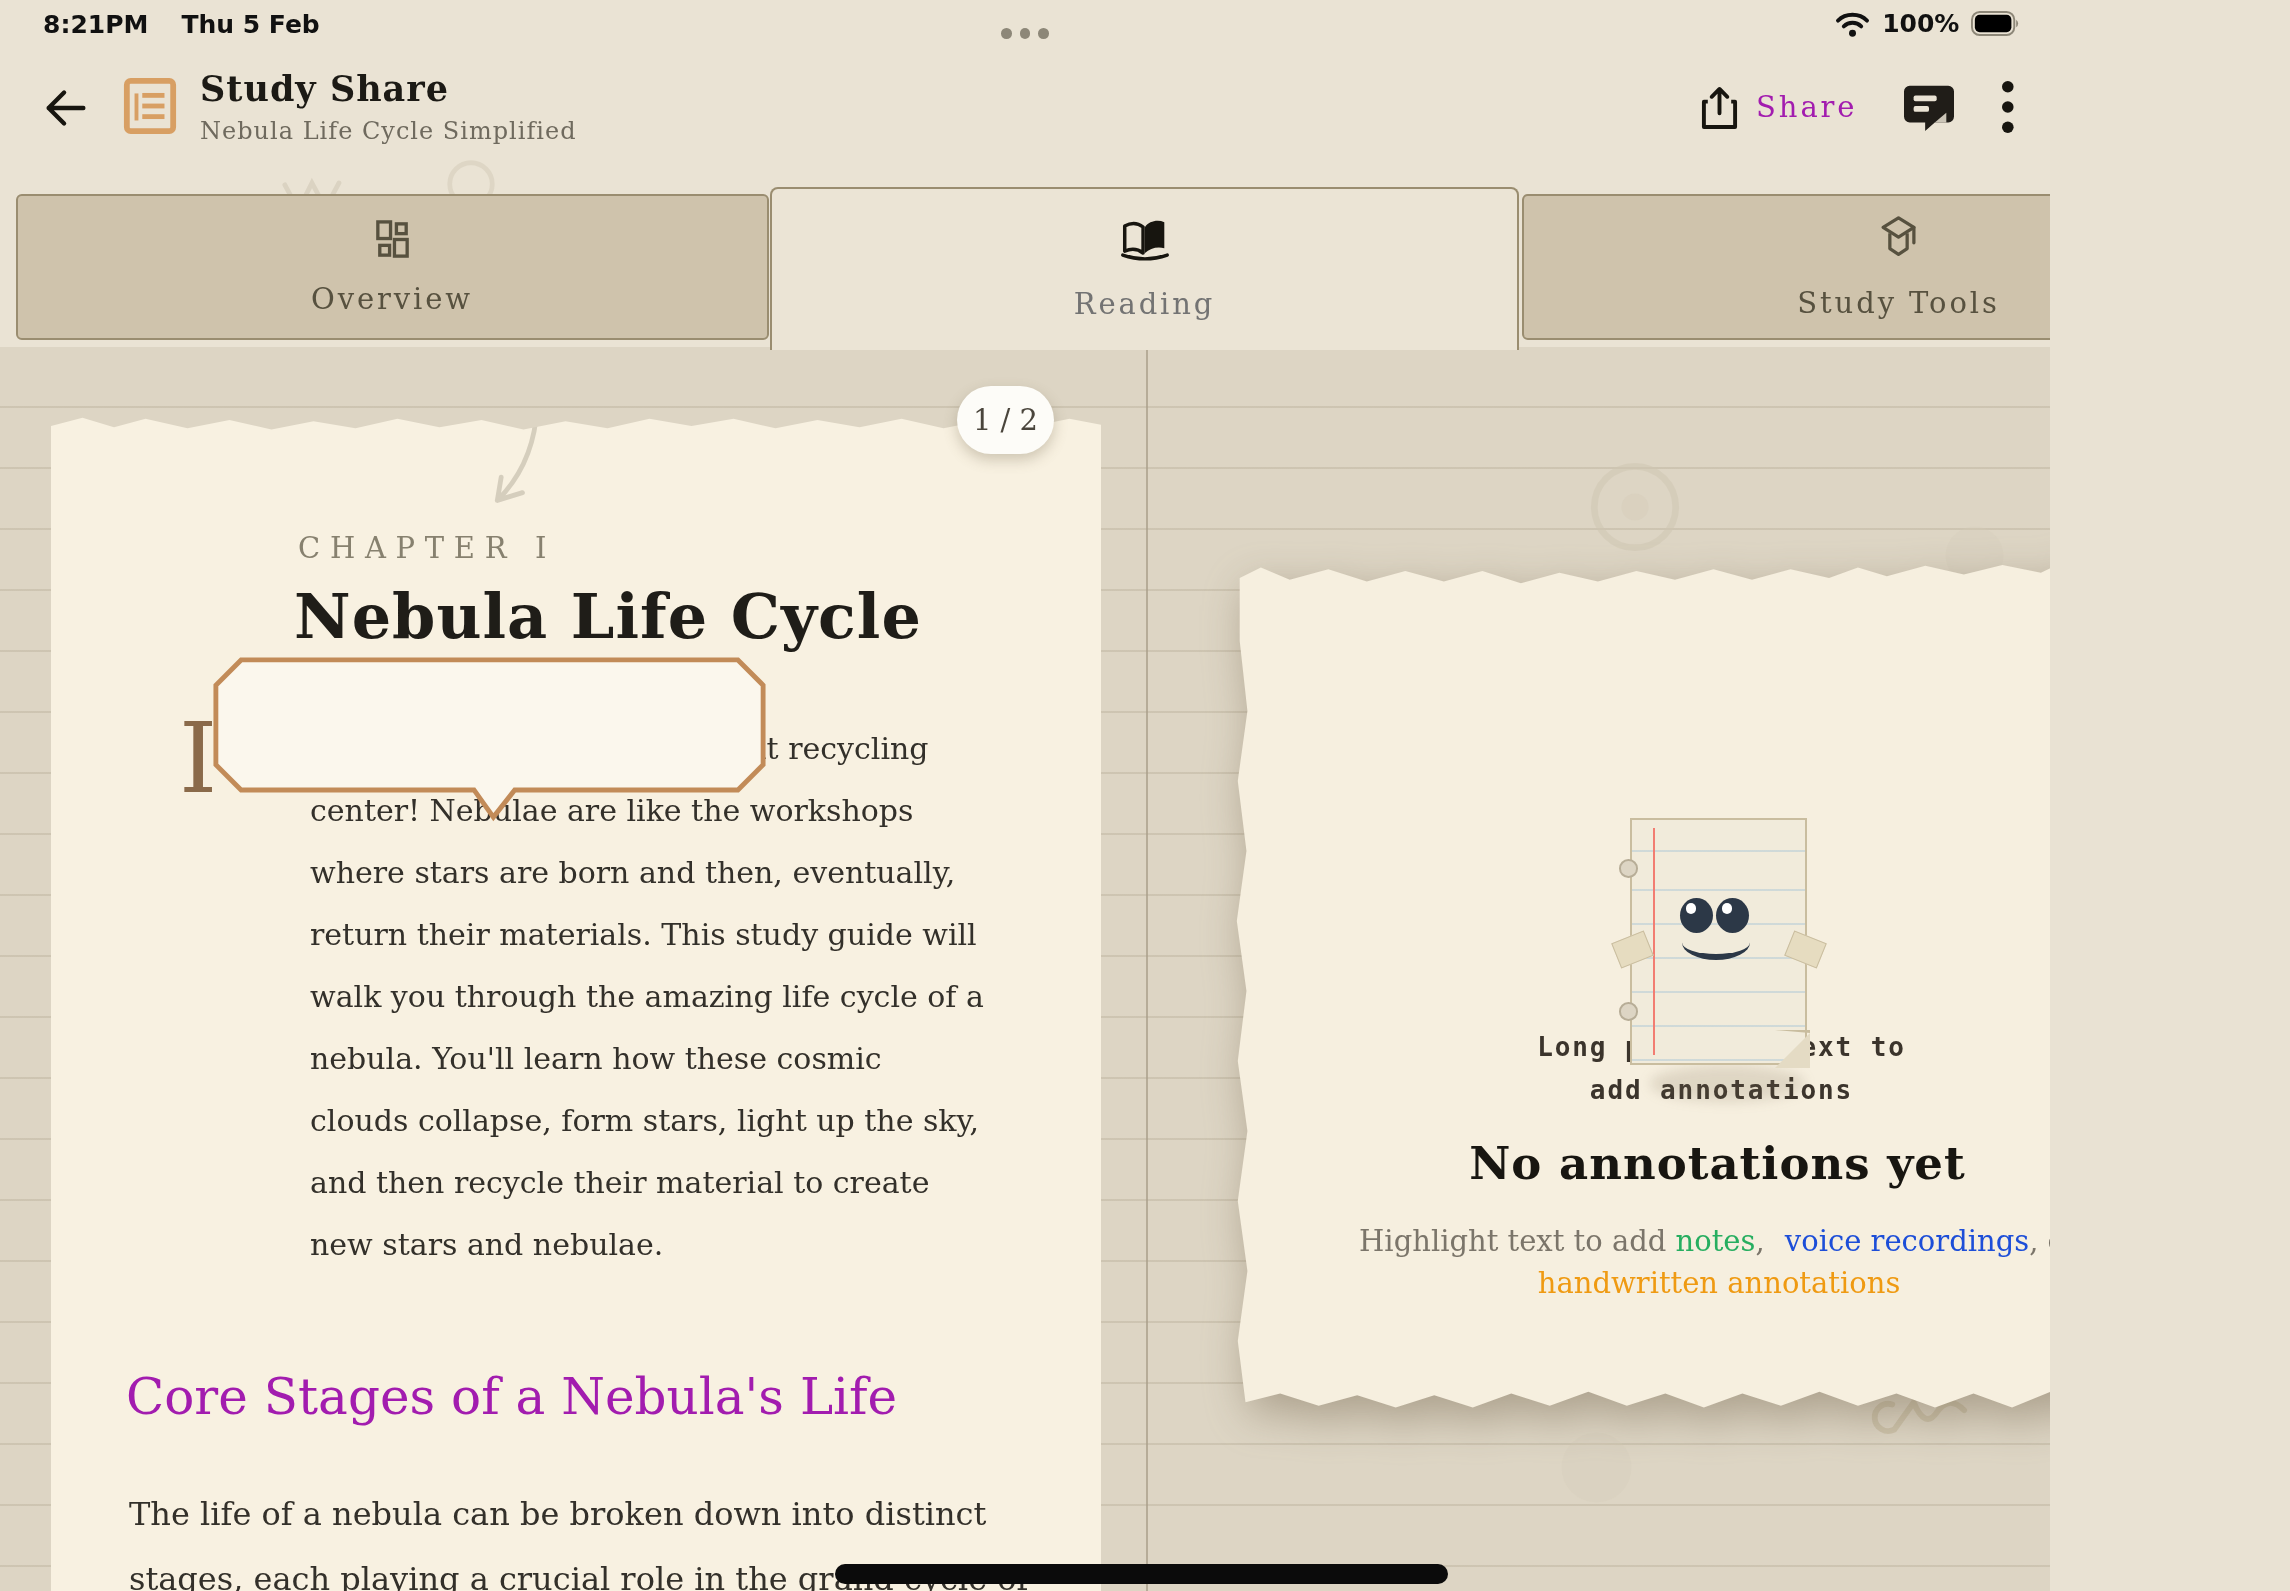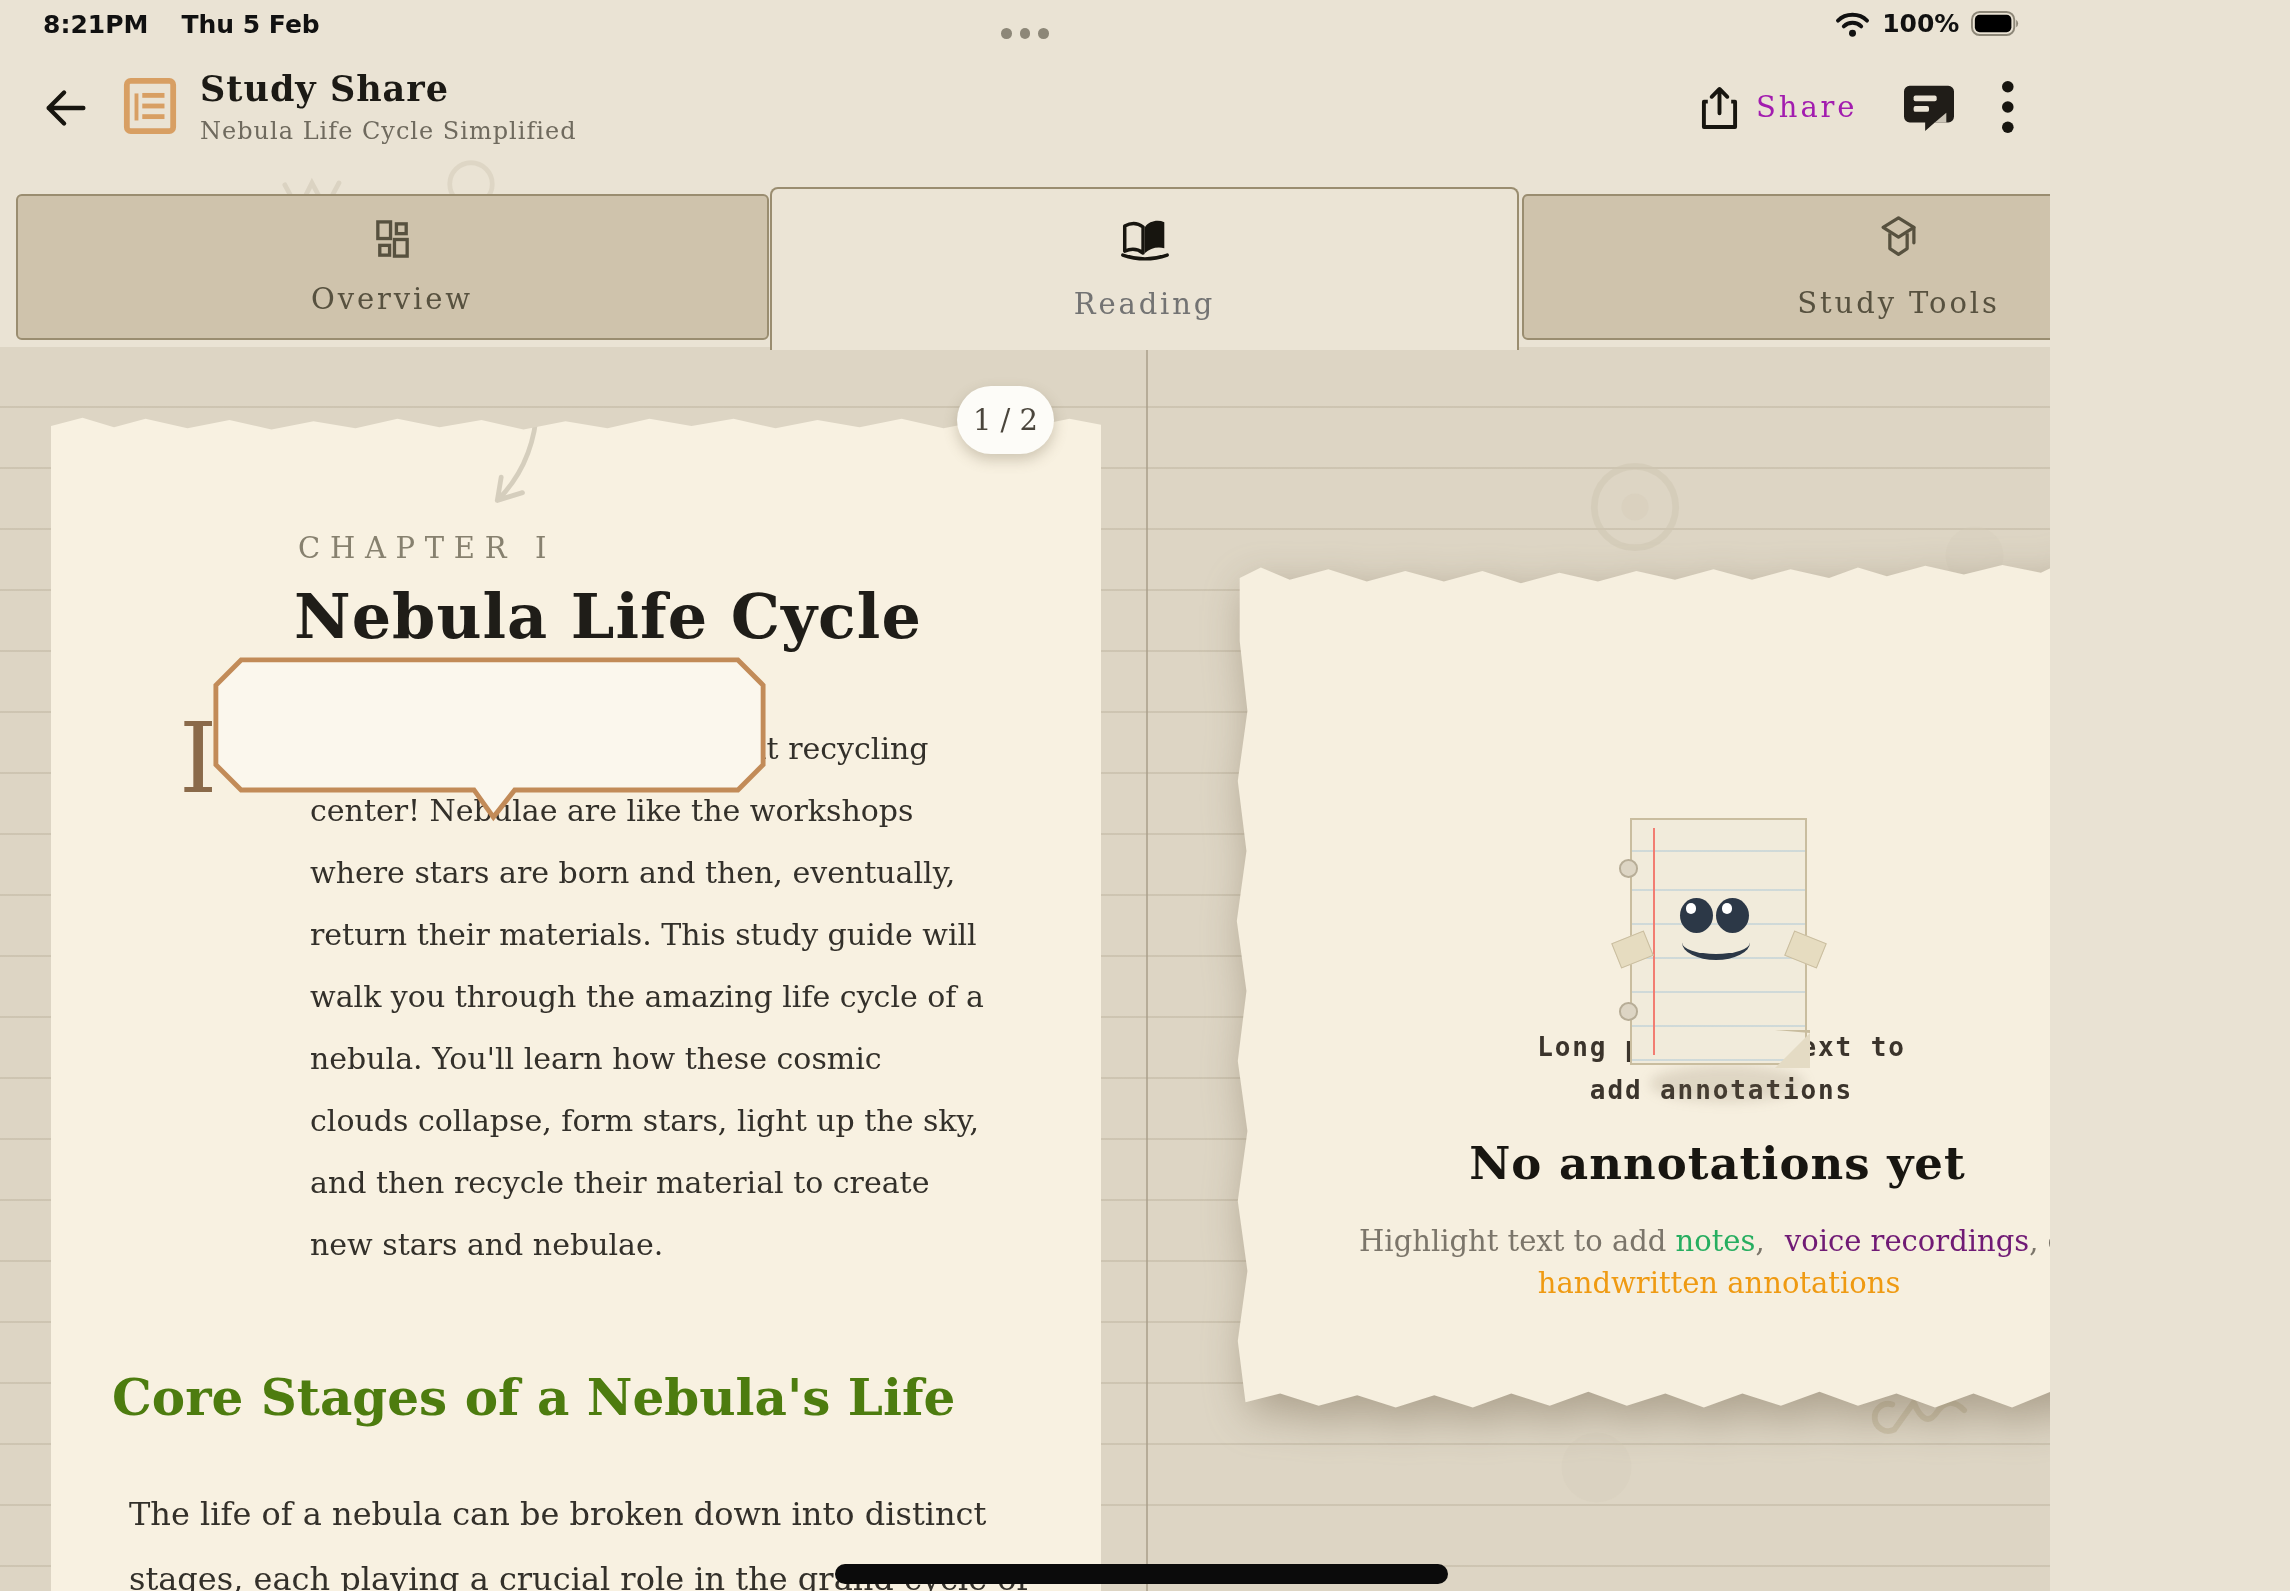--- a/index.html
+++ b/index.html
@@ -51,21 +51,21 @@
     clip-path:polygon(0% 1.6%,3% .9%,6% 1.7%,9% 1%,13% 1.8%,17% 1.1%,21% 1.9%,25% 1.2%,29% 1.8%,33% 1%,37% 1.7%,41% 1.1%,45% 1.9%,49% 1.2%,53% 1.8%,57% 1%,61% 1.6%,65% 1%,69% 1.8%,73% 1.1%,77% 1.7%,81% 1%,85% 1.8%,89% 1.1%,93% 1.7%,97% 1%,100% 1.5%,100% 100%,0% 100%);}
   .page-badge{position:absolute;left:957px;top:39px;width:97px;height:68px;background:#fdfcf8;
     border-radius:35px;box-shadow:0 5.8px 13.6px rgba(110,95,70,.3);display:flex;align-items:center;justify-content:center;
     font-size:29px;color:#4a453c;z-index:6;}
   .chapter-label{position:absolute;left:247px;top:124px;font-size:29px;letter-spacing:9.7px;color:#87816f;}
   .reader-title{position:absolute;left:243px;top:173px;font-size:62px;font-weight:bold;color:#1f1d18;letter-spacing:1px;}
   .title-rule{position:absolute;left:247px;top:291px;width:150px;height:8.7px;border-radius:4.9px;background:#cf9a5d;}
   .dropcap{position:absolute;left:128px;top:303px;font-size:97px;line-height:97px;color:#8a6a4a;}
   .body-lines{position:absolute;left:259px;top:311px;font-size:30px;color:#33302a;}
   .body-lines div{height:62px;line-height:62px;white-space:nowrap;}
-  .section-heading{position:absolute;left:61px;top:961px;font-size:50px;font-weight:bold;color:#4d7c0f;}
+  .section-heading{position:absolute;left:75px;top:961px;font-size:50px;font-weight:normal;color:#a21caf;}
   .section-line{position:absolute;left:78px;top:1088px;font-size:32px;color:#33302a;white-space:nowrap;}
   .section-line.l2{top:1153px;}
 
   
   .anno-card-wrap{position:absolute;left:1232px;top:189px;width:963px;height:875px;
     filter:drop-shadow(7.8px 15.5px 21.3px rgba(110,95,70,.45));}
   .anno-card{width:100%;height:100%;background:#f6efdf;
     clip-path:polygon(.8% 4.8%,3% 3.6%,6% 5%,10% 3.8%,14% 5.2%,18% 4%,22% 5.2%,26% 4%,30% 5.4%,34% 4.2%,38% 5.2%,42% 4%,46% 5%,50% 3.8%,54% 5%,58% 3.8%,62% 4.8%,65% 3.6%,68% 4.6%,72% 3.4%,76% 4.4%,80% 3.3%,84% 4.2%,87% 2.6%,88.5% 1.2%,89.5% 7%,92% .8%,93.2% 6.4%,94% 3.4%,95.2% 11%,97.5% 9%,98.6% 13%,98% 20%,99.2% 28%,98.4% 36%,99.4% 45%,98.6% 54%,99.4% 63%,98.6% 72%,99.4% 80%,98.6% 88%,99.2% 95%,97% 99%,93% 97.6%,89% 99.4%,85% 97.8%,81% 99.6%,77% 98%,73% 99.6%,69% 98%,65% 99.4%,61% 97.8%,57% 99.4%,53% 98%,49% 99.6%,45% 98%,41% 99.4%,37% 97.8%,33% 99.4%,29% 98%,25% 99.6%,21% 98.2%,17% 99.6%,13% 98.2%,9% 99.4%,5% 98%,1.4% 99%,.6% 92%,1.6% 84%,.6% 76%,1.6% 68%,.6% 60%,1.5% 52%,.5% 44%,1.5% 36%,.6% 28%,1.6% 20%,.8% 12%);}
 
   .bubble{position:absolute;left:1444px;top:656px;width:555px;height:167px;}
@@ -91,21 +91,21 @@
   .hole.h1{top:41px;}.hole.h2{top:184px;}
   .fold{position:absolute;right:-2.9px;bottom:-2.9px;width:0;height:0;
     border-left:35px solid transparent;border-bottom:35px solid #e4dbc4;}
   .fold-cut{position:absolute;right:-2.9px;bottom:32px;width:0;height:0;
     border-left:35px solid transparent;border-top:3.9px solid #c9bd9f;}
 
   .empty-title{position:absolute;left:1349px;top:1137px;width:737px;text-align:center;
     font-size:45px;font-weight:bold;color:#181611;letter-spacing:1px;}
   .hint{position:absolute;left:1326px;top:1221px;width:786px;text-align:center;
     font-size:29px;line-height:42px;color:#7b756a;}
-  .hint .g{color:#7b756a;} .hint .notes{color:#27ae60;} .hint .voice{color:#701a75;margin-left:11px;} .hint .hand{color:#ef9a12;}
+  .hint .g{color:#7b756a;} .hint .notes{color:#27ae60;} .hint .voice{color:#1d4ed8;margin-left:11px;} .hint .hand{color:#ef9a12;}
 
   .home-indicator{position:absolute;left:835px;top:1564px;width:613px;height:20.4px;border-radius:10.7px;
     background:#0b0b0b;z-index:9;cursor:grab;}
 
   svg{display:block;}
 </style>
 </head>
 <body>
 
 <div class="screen">

